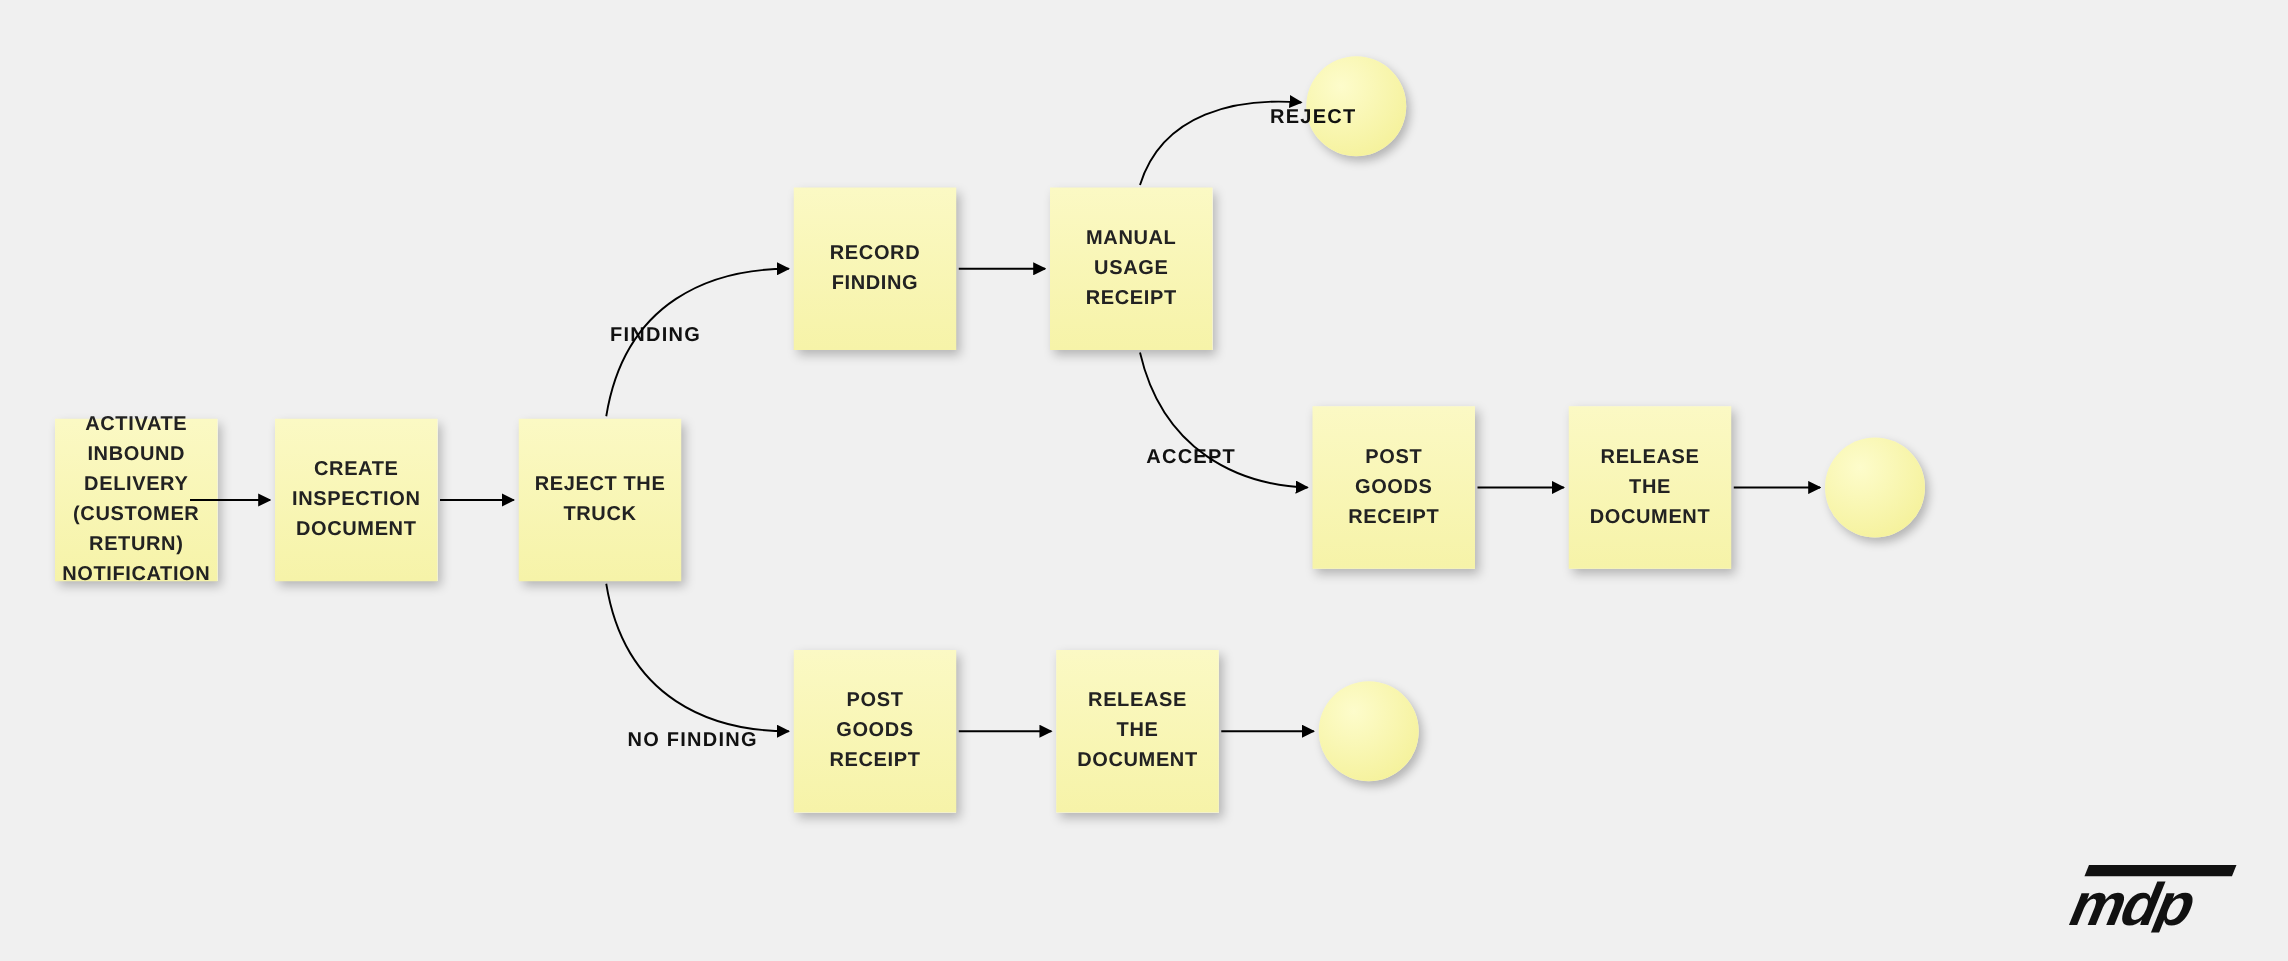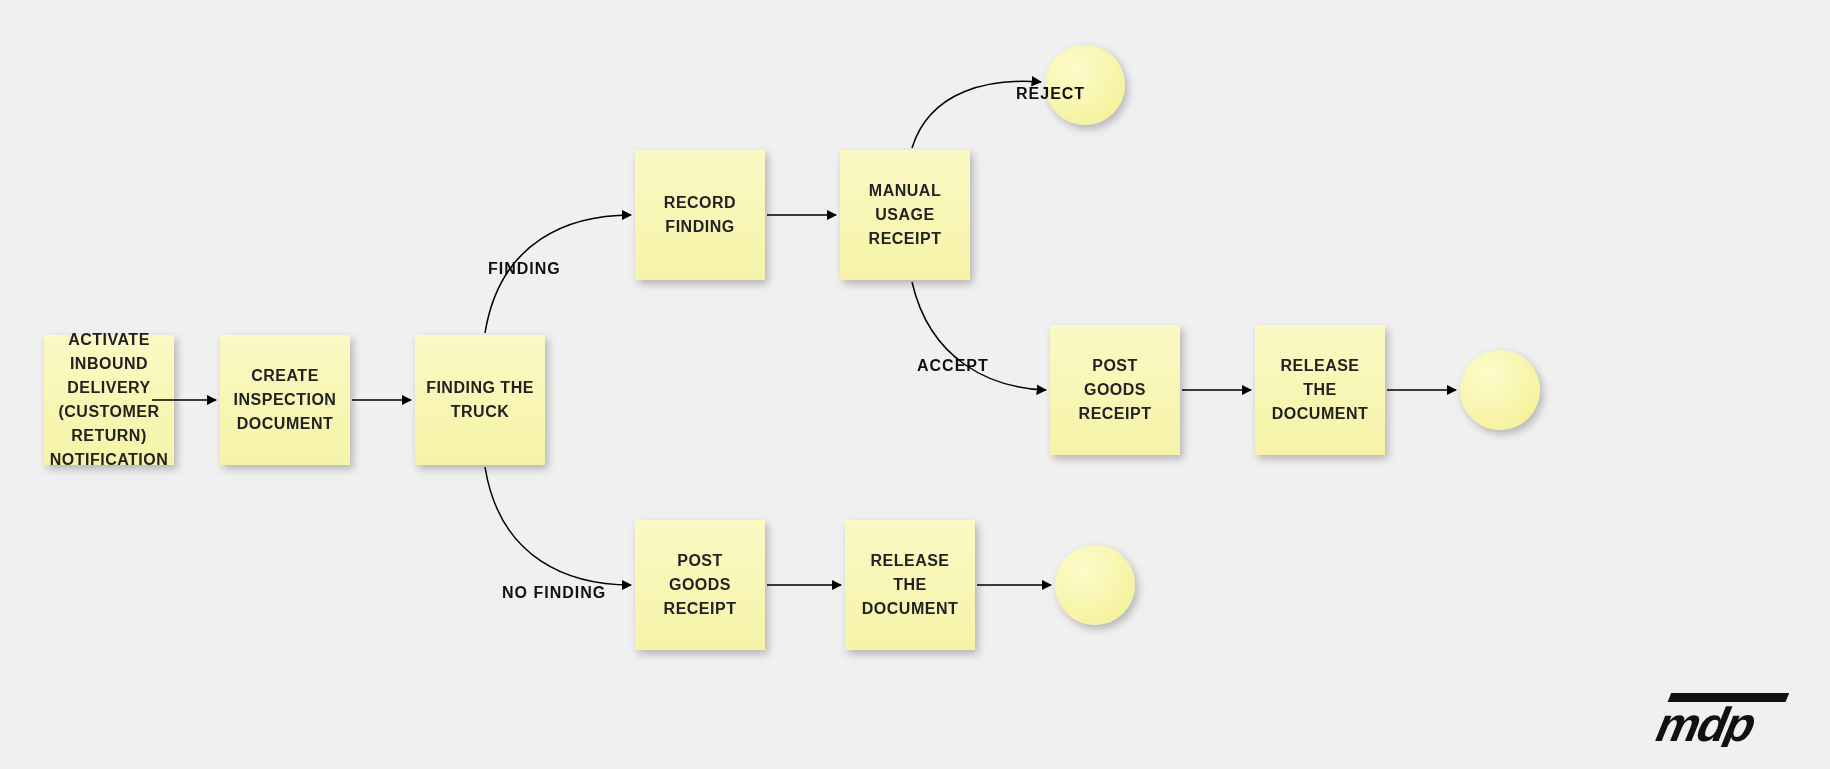--- a/index.html
+++ b/index.html
@@ -52,21 +52,21 @@
     width: 1830px;
     height: 769px;
     pointer-events: none;
   }
 </style>
 </head>
 <body>
 
 <div class="sticky" style="left:4px; top:335px;margin-left:40px;">ACTIVATE INBOUND DELIVERY (CUSTOMER RETURN) NOTIFICATION</div>
 <div class="sticky" style="left:220px; top:335px;text-align:center;">CREATE INSPECTION DOCUMENT</div>
-<div class="sticky" style="left:415px; top:335px;">FINDING THE TRUCK</div>
+<div class="sticky" style="left:415px; top:335px;">REJECT THE TRUCK</div>
 
 <div class="sticky" style="left:635px; top:150px;">RECORD FINDING</div>
 <div class="sticky" style="left:840px; top:150px;">MANUAL USAGE RECEIPT</div>
 
 <div class="sticky" style="left:1050px; top:325px;">POST GOODS RECEIPT</div>
 <div class="sticky" style="left:1255px; top:325px;">RELEASE THE DOCUMENT</div>
 
 <div class="sticky" style="left:635px; top:520px;">POST GOODS RECEIPT</div>
 <div class="sticky" style="left:845px; top:520px;">RELEASE THE DOCUMENT</div>
 

